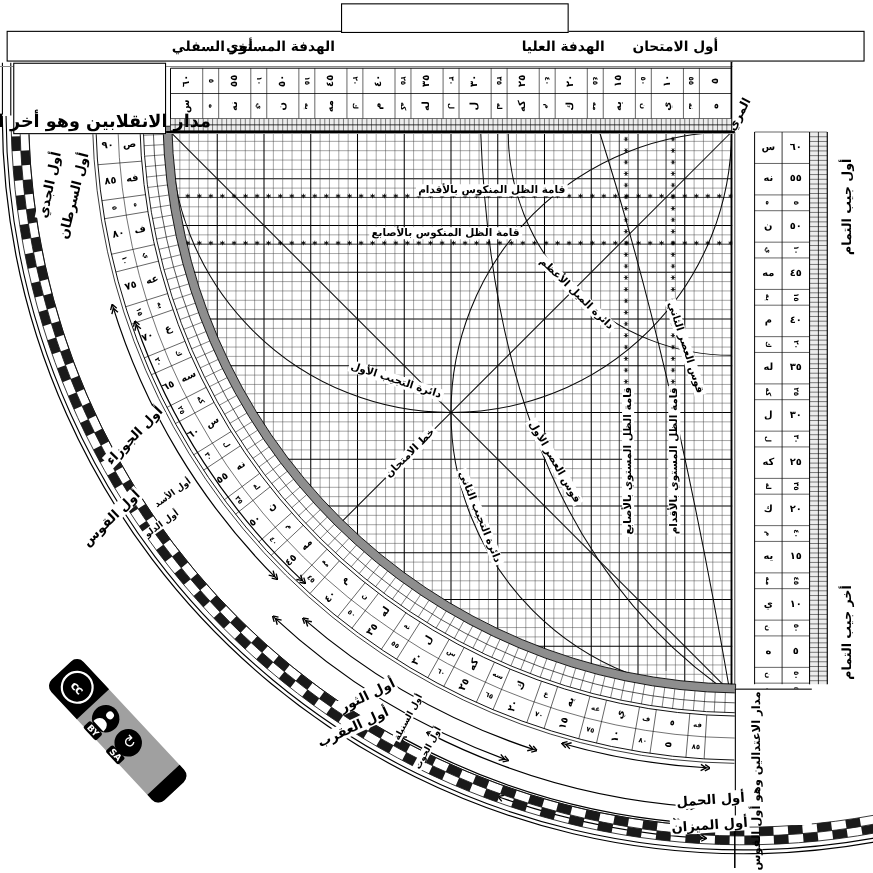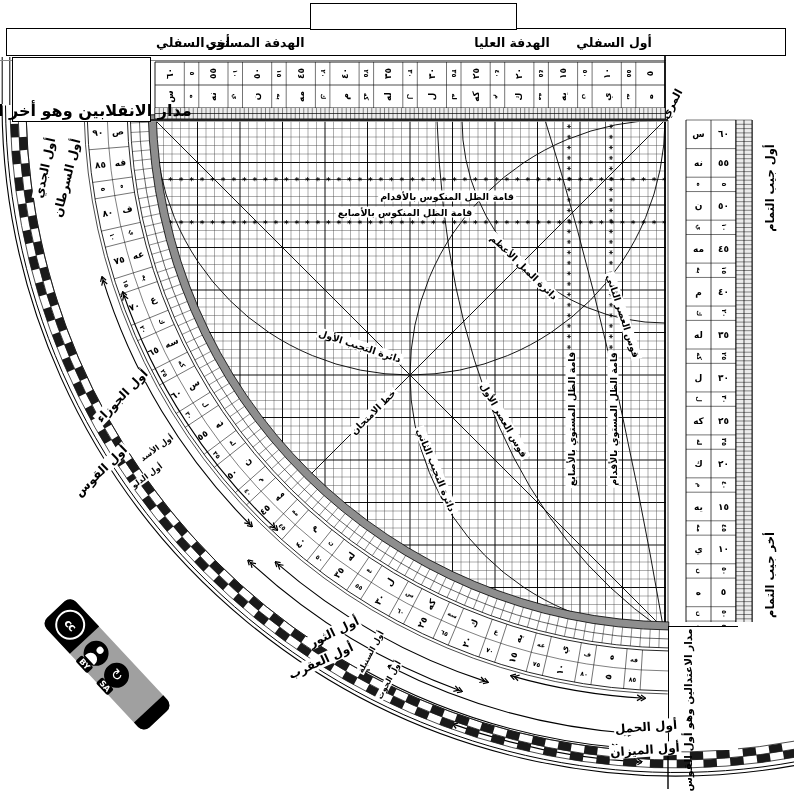--- a/index.html
+++ b/index.html
@@ -917,35 +917,35 @@
           <line x1="155" y1="119" x2="665" y2="119" stroke="#000" stroke-width="0.9"></line>
           <rect x="150" y="119.2" width="518" height="2.6" fill="#999"></rect>
           <line x1="150" y1="120" x2="668" y2="120" stroke="#000" stroke-width="1.6"></line>
         </g>
         <line x1="668" y1="748" x2="668" y2="789" stroke="#000" stroke-width="1.4"></line>
       </g>
   </svg>
 
   <div class="topbar"></div>
   <div class="sighttab"></div>
-  <div class="albl" style="left:614px;top:42px">أول السفلي</div>
+  <div class="albl" style="left:614px;top:42px">أول الامتحان</div>
   <div class="albl" style="left:512px;top:42px">الهدفة العليا</div>
   <div class="albl" style="left:255px;top:42px">الهدفة المستوي</div>
   <div class="albl" style="left:193px;top:42px">أخر السفلي</div>
 
   <div class="box solbox"></div>
   <div class="albl" style="left:70px;top:110px;font-size:16px">مدار الانقلابين وهو أخر القوس</div>
   <div class="box muribox"></div>
   <div class="albl" style="left:672px;top:104px;--r:-62deg;font-size:11px">المري</div>
   <div class="albl" style="left:770px;top:188px;--r:-90deg;font-size:11.5px">أول جيب التمام</div>
   <div class="albl" style="left:770px;top:575px;--r:-90deg;font-size:11.5px">أخر جيب التمام</div>
   <div class="box eqbox"></div>
   <div class="albl" style="left:688px;top:710px;--r:-90deg;font-size:10.5px">مدار الاعتدالين وهو أول القوس</div>
 
-  <div class="glbl" style="left:447px;top:196px">قامة الظل المنكوس بالأقدام</div>
+  <div class="glbl" style="left:447px;top:173px">قامة الظل المنكوس بالأقدام</div>
   <div class="glbl" style="left:405px;top:212px">قامة الظل المنكوس بالأصابع</div>
   <div class="glbl" style="left:524px;top:267px;--r:44deg">دائرة الميل الأعظم</div>
   <div class="glbl" style="left:623px;top:316px;--r:72deg">قوس العصر الثاني</div>
   <div class="glbl" style="left:360px;top:346px;--r:18deg">دائرة التجيب الأول</div>
   <div class="glbl" style="left:504px;top:420px;--r:60deg">قوس العصر الأول</div>
   <div class="glbl" style="left:373px;top:412px;--r:-45deg">خط الامتحان</div>
   <div class="glbl" style="left:436px;top:470px;--r:68deg">دائرة التجيب الثاني</div>
   <div class="glbl" style="left:571px;top:419px;--r:-90deg">قامة الظل المستوي بالأصابع</div>
   <div class="glbl" style="left:613px;top:419px;--r:-90deg">قامة الظل المستوي بالأقدام</div>
 

